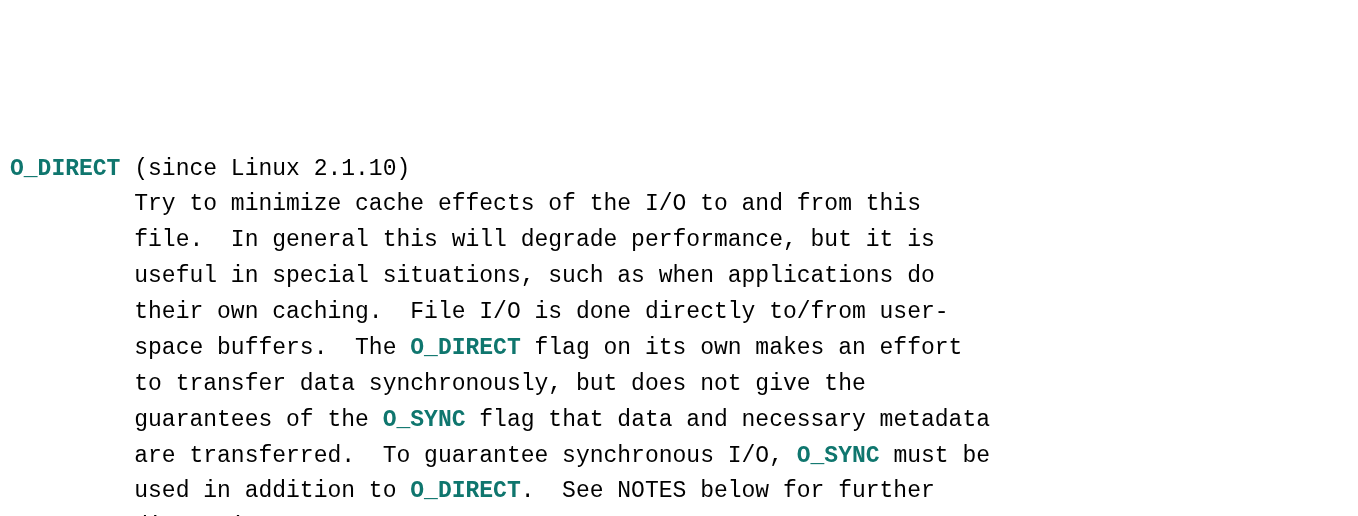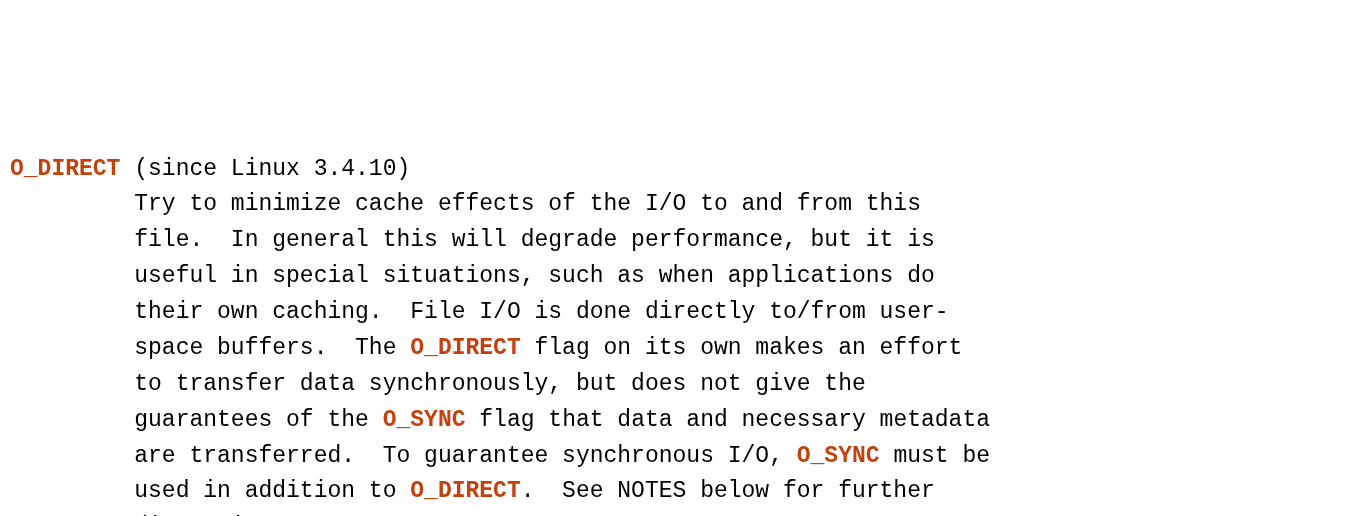--- a/index.html
+++ b/index.html
@@ -10,29 +10,29 @@
       line-height: 1.56;
       color: #000;
       background: #fff;
       width: 1358px;
       box-sizing: border-box;
       position: relative;
       white-space: pre-wrap;
     }
     .bld {
       font-weight: bold;
-      color: #c2410c;
+      color: #0f766e;
     }
   </style>
 </head>
 <body>
 
 
 
-<div><span class="bld">O_DIRECT</span><span> (since Linux 3.4.10)</span>
+<div><span class="bld">O_DIRECT</span><span> (since Linux 2.1.10)</span>
          <span>Try to minimize cache effects of the I/O to and from this
          file.  In general this will degrade performance, but it is
          useful in special situations, such as when applications do
          their own caching.  File I/O is done directly to/from user-
          space buffers.  The </span><span class="bld">O_DIRECT</span><span> flag on its own makes an effort
          to transfer data synchronously, but does not give the
          guarantees of the </span><span class="bld">O_SYNC</span><span> flag that data and necessary metadata
          are transferred.  To guarantee synchronous I/O, </span><span class="bld">O_SYNC</span><span> must be
          used in addition to </span><span class="bld">O_DIRECT</span><span>.  See NOTES below for further
          discussion.</span>

